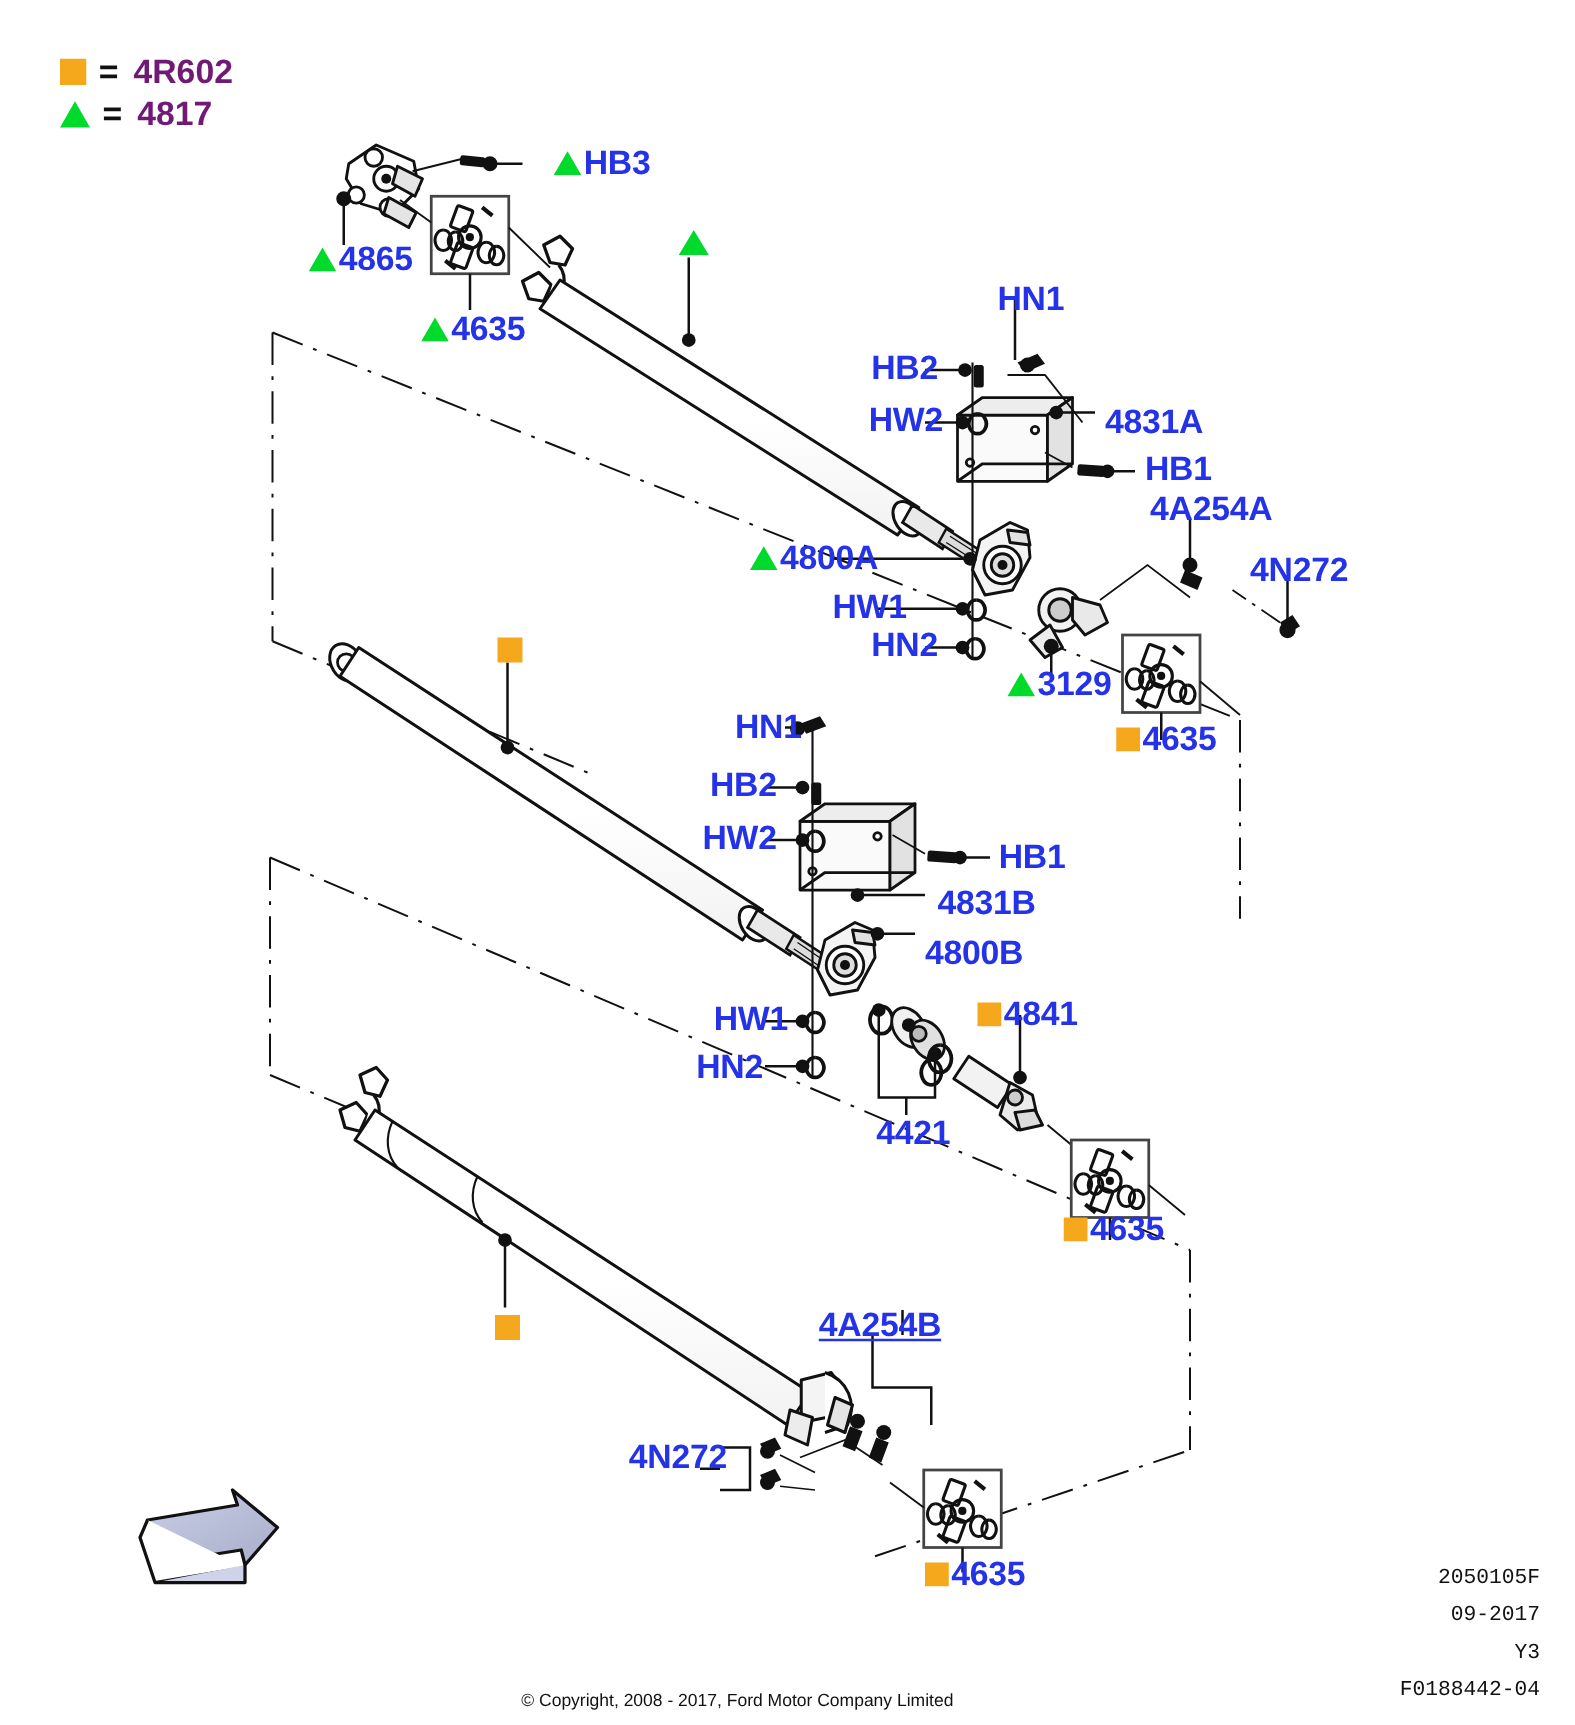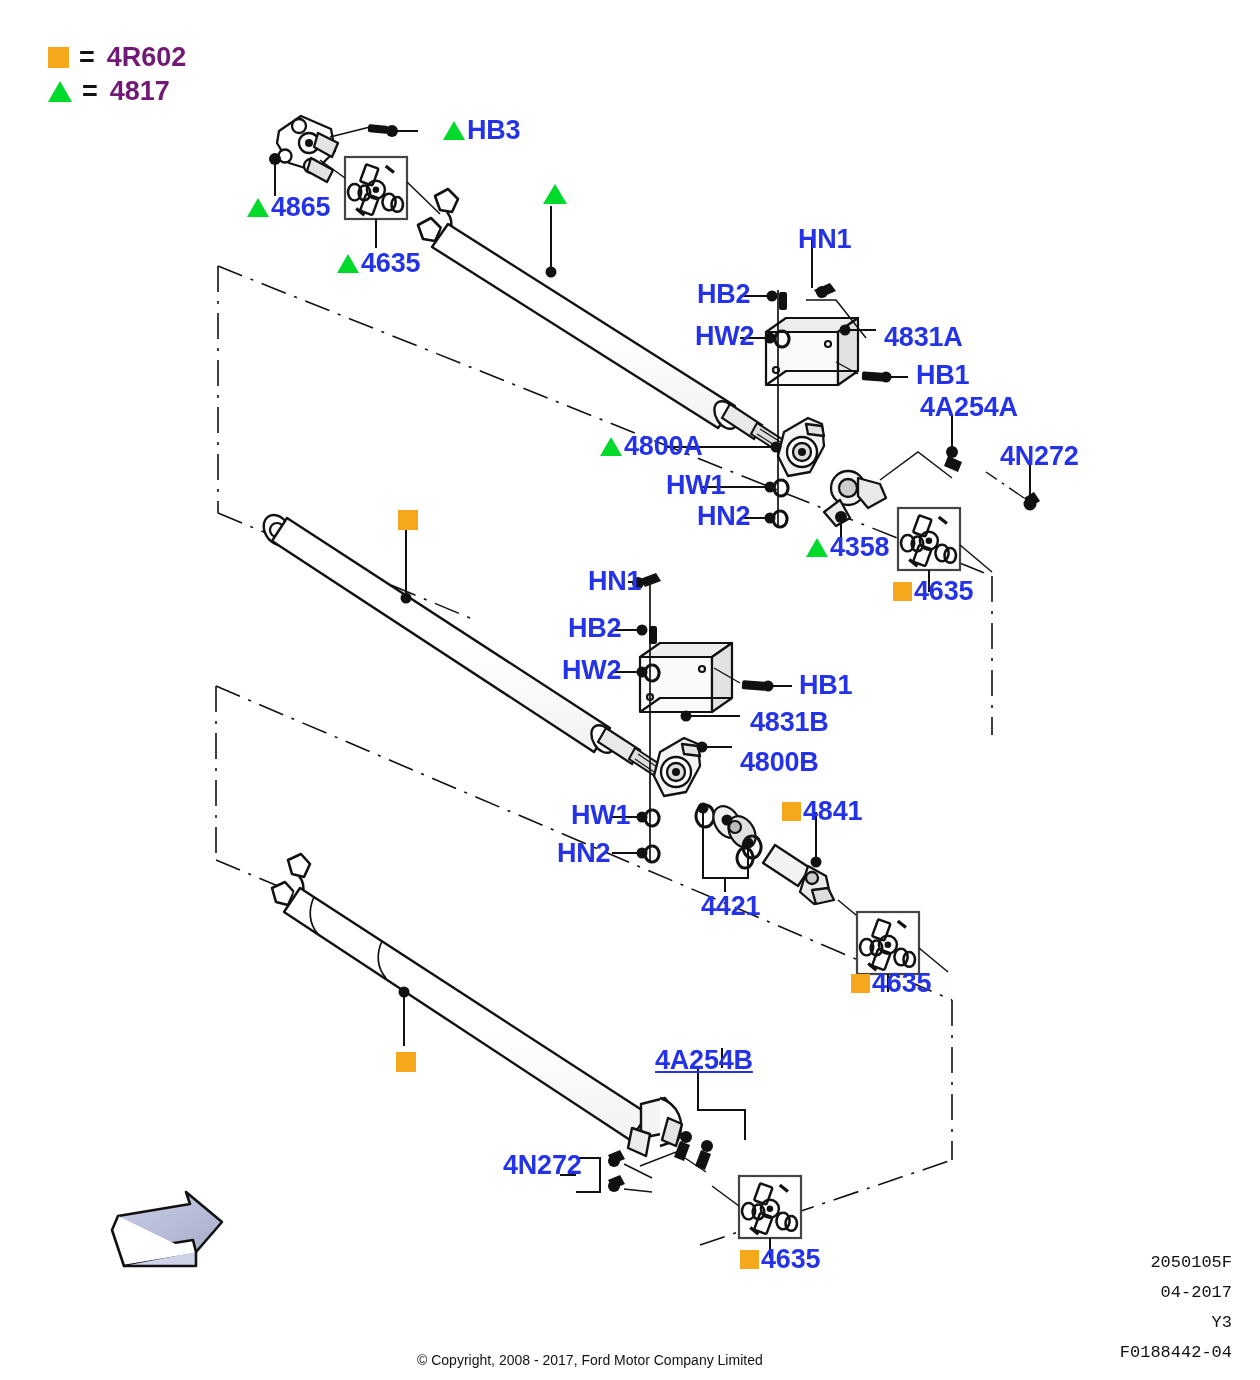--- a/index.html
+++ b/index.html
@@ -419,21 +419,21 @@
       <div class="lbl" style="left: 798px; top: 226px;"><span>HN1</span></div>
       <div class="lbl" style="left: 697px; top: 281px;"><span>HB2</span></div>
       <div class="lbl" style="left: 695px; top: 323px;"><span>HW2</span></div>
       <div class="lbl" style="left: 884px; top: 324px;"><span>4831A</span></div>
       <div class="lbl" style="left: 916px; top: 362px;"><span>HB1</span></div>
       <div class="lbl" style="left: 920px; top: 394px;"><span>4A254A</span></div>
       <div class="lbl" style="left: 1000px; top: 443px;"><span>4N272</span></div>
       <div class="lbl" style="left: 600px; top: 433px;"><span class="mk tri"></span><span>4800A</span></div>
       <div class="lbl" style="left: 666px; top: 472px;"><span>HW1</span></div>
       <div class="lbl" style="left: 697px; top: 503px;"><span>HN2</span></div>
-      <div class="lbl" style="left: 806px; top: 534px;"><span class="mk tri"></span><span>4358</span></div>
+      <div class="lbl" style="left: 806px; top: 534px;"><span class="mk tri"></span><span>3129</span></div>
       <div class="lbl" style="left: 893px; top: 578px;"><span class="mk sq"></span><span>4635</span></div>
       <div class="lbl" style="left: 588px; top: 568px;"><span>HN1</span></div>
       <div class="lbl" style="left: 568px; top: 615px;"><span>HB2</span></div>
       <div class="lbl" style="left: 562px; top: 657px;"><span>HW2</span></div>
       <div class="lbl" style="left: 799px; top: 672px;"><span>HB1</span></div>
       <div class="lbl" style="left: 750px; top: 709px;"><span>4831B</span></div>
       <div class="lbl" style="left: 740px; top: 749px;"><span>4800B</span></div>
       <div class="lbl" style="left: 571px; top: 802px;"><span>HW1</span></div>
       <div class="lbl" style="left: 782px; top: 798px;"><span class="mk sq"></span><span>4841</span></div>
       <div class="lbl" style="left: 557px; top: 840px;"><span>HN2</span></div>
@@ -446,18 +446,18 @@
 
   <div id="shaft-marker-layer">
       <div class="freemk tri" style="left: 543px; top: 184px;"></div>
       <div class="freemk sq" style="left: 398px; top: 510px;"></div>
       <div class="freemk sq" style="left: 396px; top: 1052px;"></div>
     </div>
 
   <div id="copyright">© Copyright, 2008 - 2017, Ford Motor Company Limited</div>
   <div id="docmeta">
     <div>2050105F</div>
-    <div>04-2017</div>
+    <div>09-2017</div>
     <div>Y3</div>
     <div>F0188442-04</div>
   </div>
 
 </div>
 
 </body></html>

